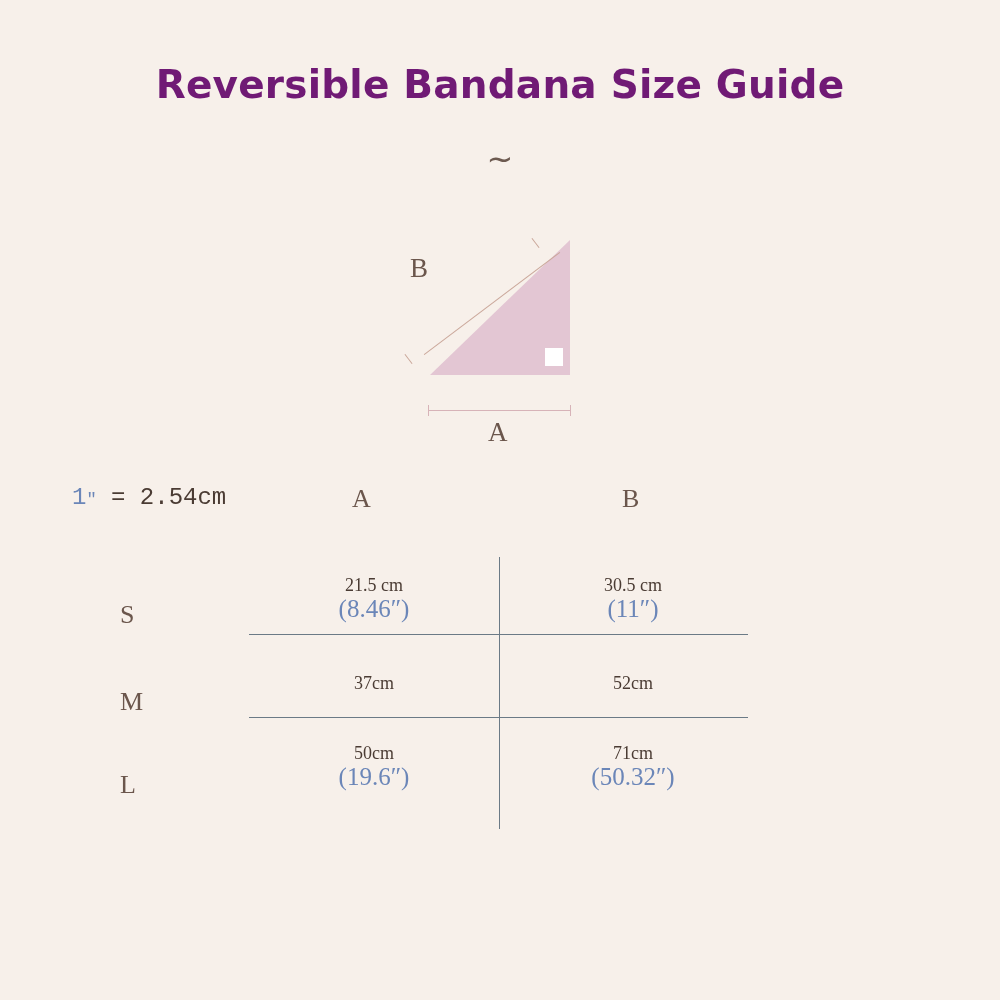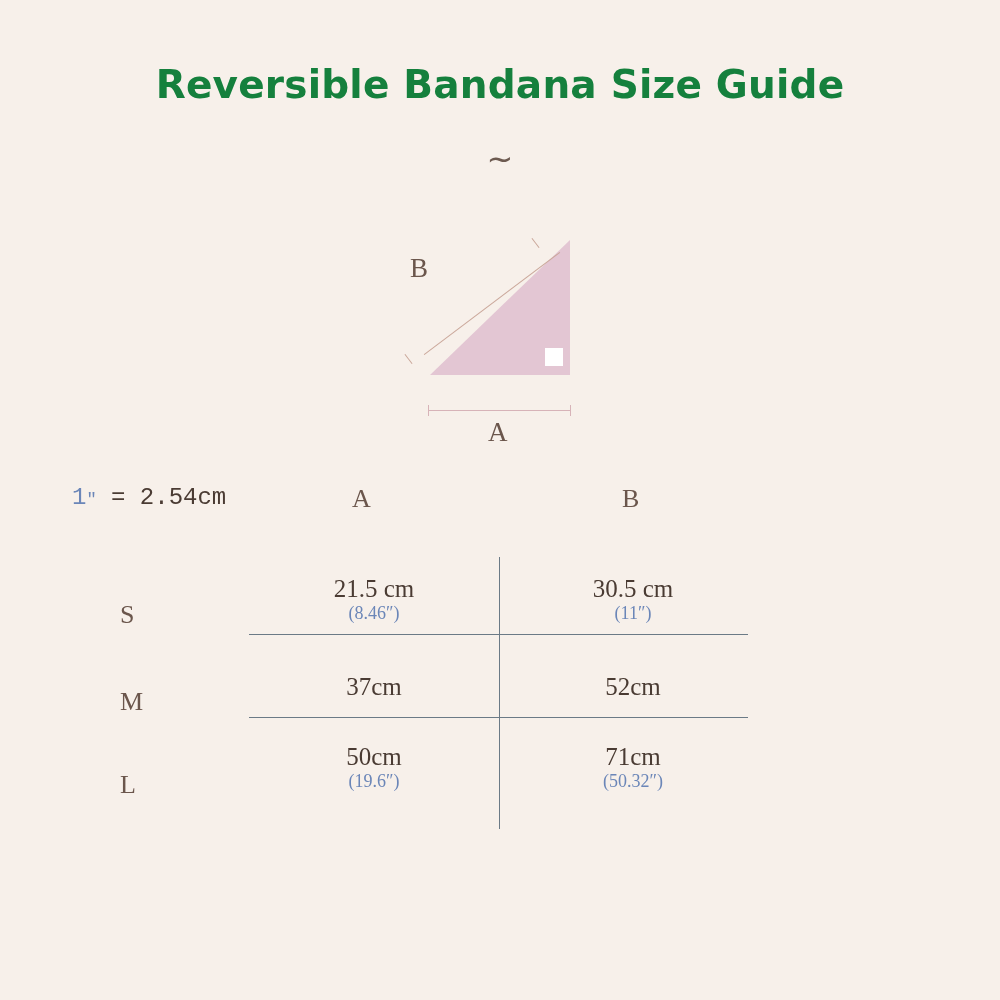--- a/index.html
+++ b/index.html
@@ -25,21 +25,21 @@
   .title {
     position: absolute;
     top: 62px;
     left: 0;
     width: 1000px;
     text-align: center;
     font-family: "DejaVu Sans", sans-serif;
     font-size: 39px;
     font-weight: bold;
     letter-spacing: 0.2px;
-    color: #15803d;
+    color: #701a75;
   }
 
   .subtitle-mark {
     position: absolute;
     top: 140px;
     left: 0;
     width: 1000px;
     text-align: center;
     font-size: 32px;
     color: #6d5a50;
@@ -193,26 +193,26 @@
   .size-label.m { top: 687px; }
   .size-label.l { top: 770px; }
 
   .cell {
     position: absolute;
     width: 250px;
     text-align: center;
     line-height: 1.12;
   }
   .cell .cm {
-    font-size: 25px;
+    font-size: 18px;
     color: #4a3b33;
     display: block;
   }
   .cell .inch {
-    font-size: 18px;
+    font-size: 25px;
     color: #6b86b8;
     display: block;
   }
   .cell.col-a { left: 249px; }
   .cell.col-b { left: 508px; }
   .cell.row-s { top: 575px; }
   .cell.row-m { top: 656px; margin-top: 17px; }
   .cell.row-l { top: 743px; }
 </style>
 </head>

